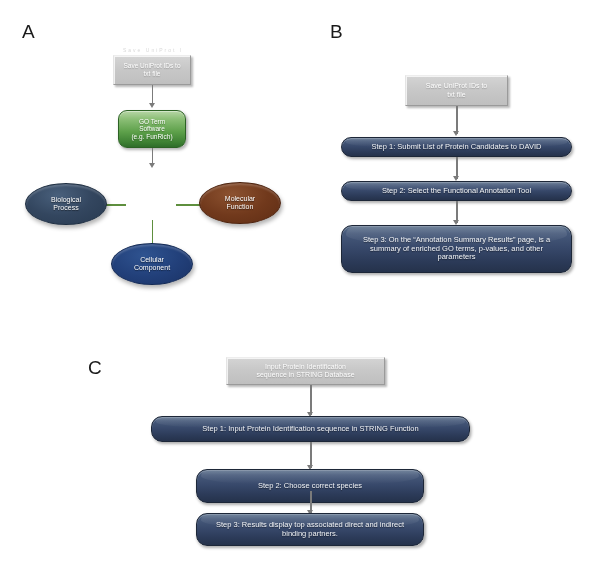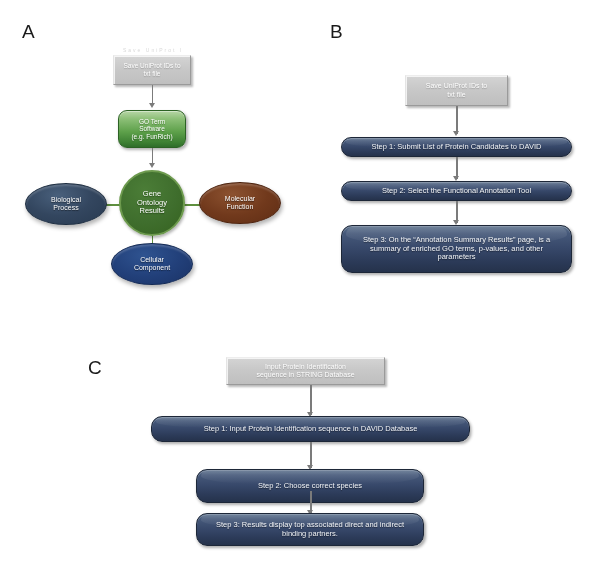--- a/index.html
+++ b/index.html
@@ -191,25 +191,20 @@
 (e.g. FunRich)</span>
   </div>
 
   <div class="conn conn-v" style="left:151.5px; top:148px; height:18px;"></div>
   <div class="arrowhead" style="left:148.5px; top:163px;"></div>
 
   <div class="spoke" style="left:78px; top:204px; width:48px;"></div>
   <div class="spoke" style="left:176px; top:204px; width:48px;"></div>
   <div class="spoke-v" style="left:151.5px; top:220px; height:30px;"></div>
 
-  <div class="node green-circle" style="left:119px; top:170px; width:66px; height:66px; font-size:7.5px;">
-    <span class="node-txt">Gene
-Ontology
-Results</span>
-  </div>
 
   <div class="node ellipse slate" style="left:25px; top:183px; width:82px; height:42px; font-size:7px;">
     <span class="node-txt">Biological
 Process</span>
   </div>
 
   <div class="node ellipse brown" style="left:199px; top:182px; width:82px; height:42px; font-size:7px;">
     <span class="node-txt">Molecular
 Function</span>
   </div>
@@ -251,21 +246,21 @@
 
   <div class="node gray-box" style="left:226px; top:357px; width:159px; height:28px; font-size:7px;">
     <span class="node-txt">Input Protein Identification
 sequence in STRING Database</span>
   </div>
 
   <div class="conn conn-v" style="left:310px; top:385px; height:30px;"></div>
   <div class="arrowhead" style="left:307px; top:412px;"></div>
 
   <div class="node step-box" style="left:151px; top:416px; width:319px; height:26px; font-size:7.5px;">
-    <span class="node-txt">Step 1: Input Protein Identification sequence in DAVID Database</span>
+    <span class="node-txt">Step 1: Input Protein Identification sequence in STRING Function</span>
   </div>
 
   <div class="conn conn-v" style="left:310px; top:442px; height:26px;"></div>
   <div class="arrowhead" style="left:307px; top:465px;"></div>
 
   <div class="node step-box" style="left:196px; top:469px; width:228px; height:34px; font-size:7.5px;">
     <span class="node-txt">Step 2: Choose correct species</span>
   </div>
 
   <div class="conn conn-v" style="left:310px; top:491px; height:22px;"></div>

